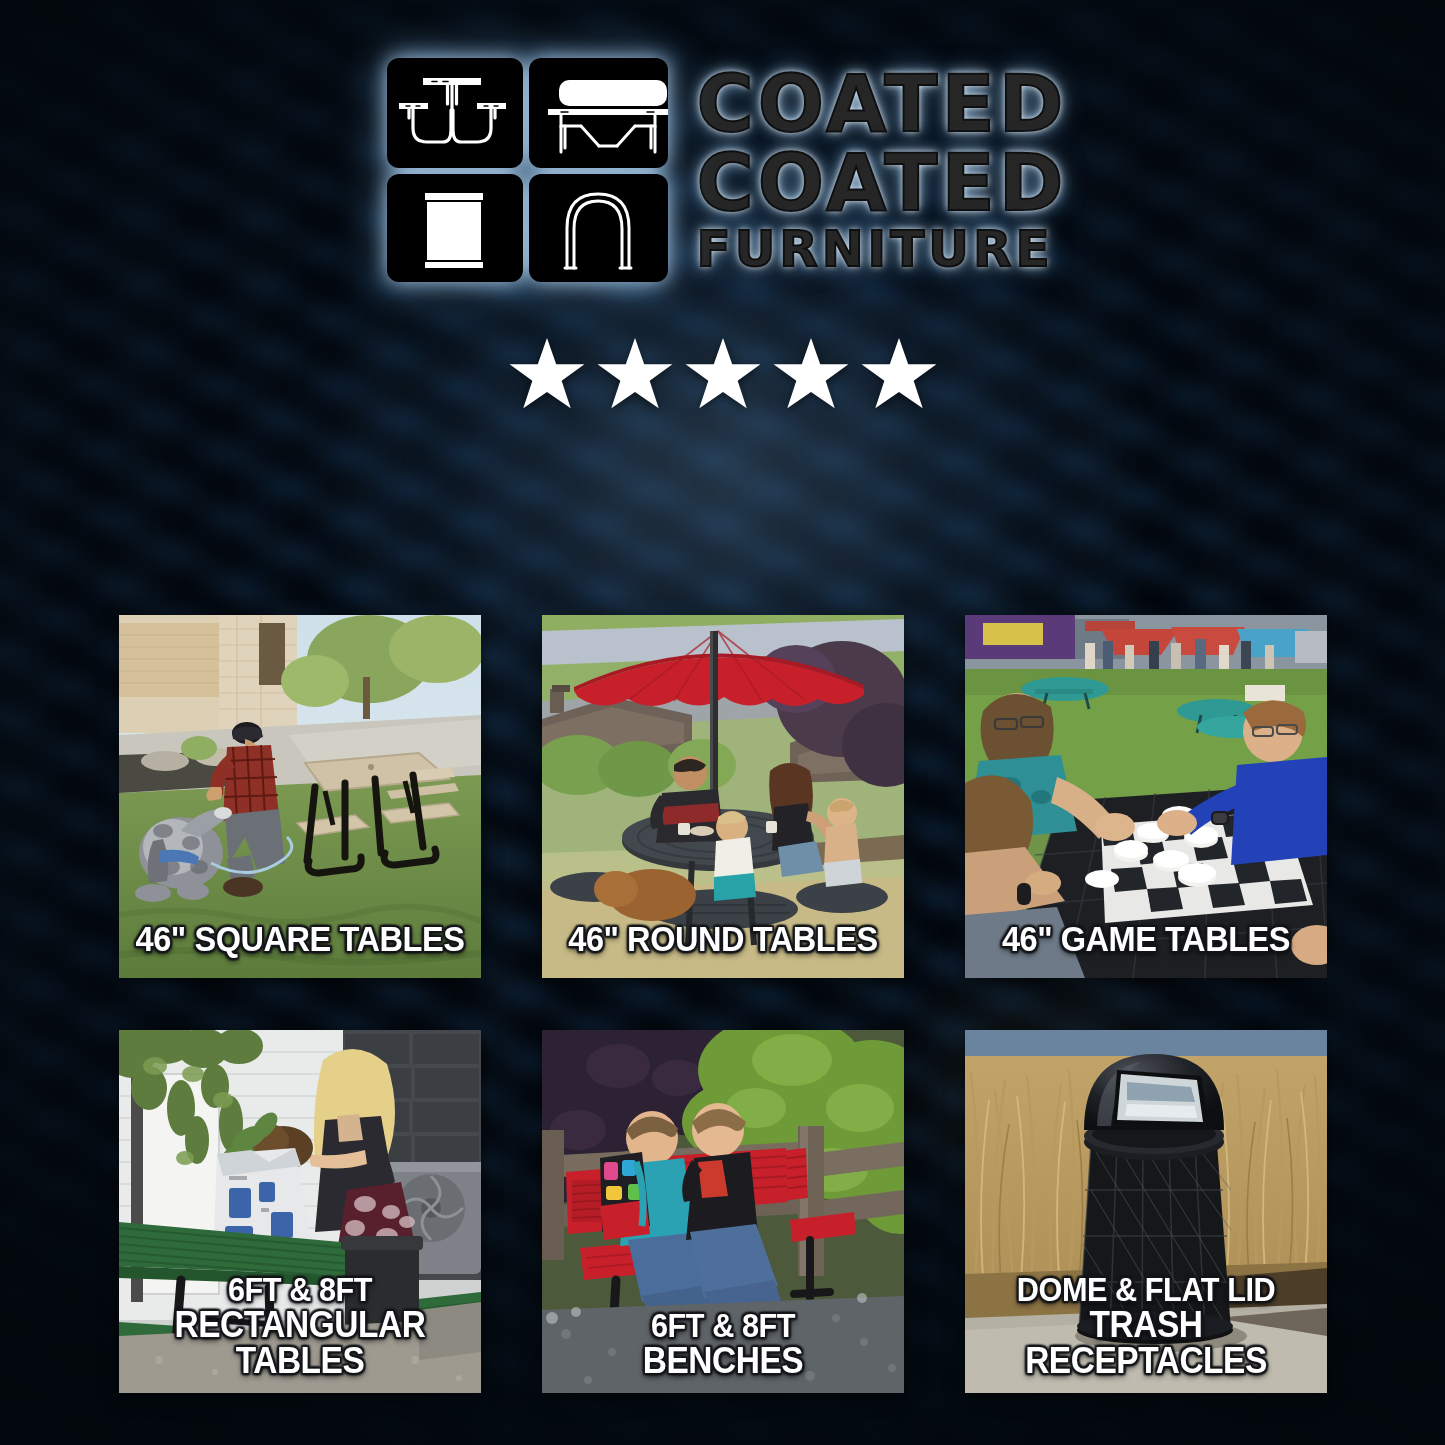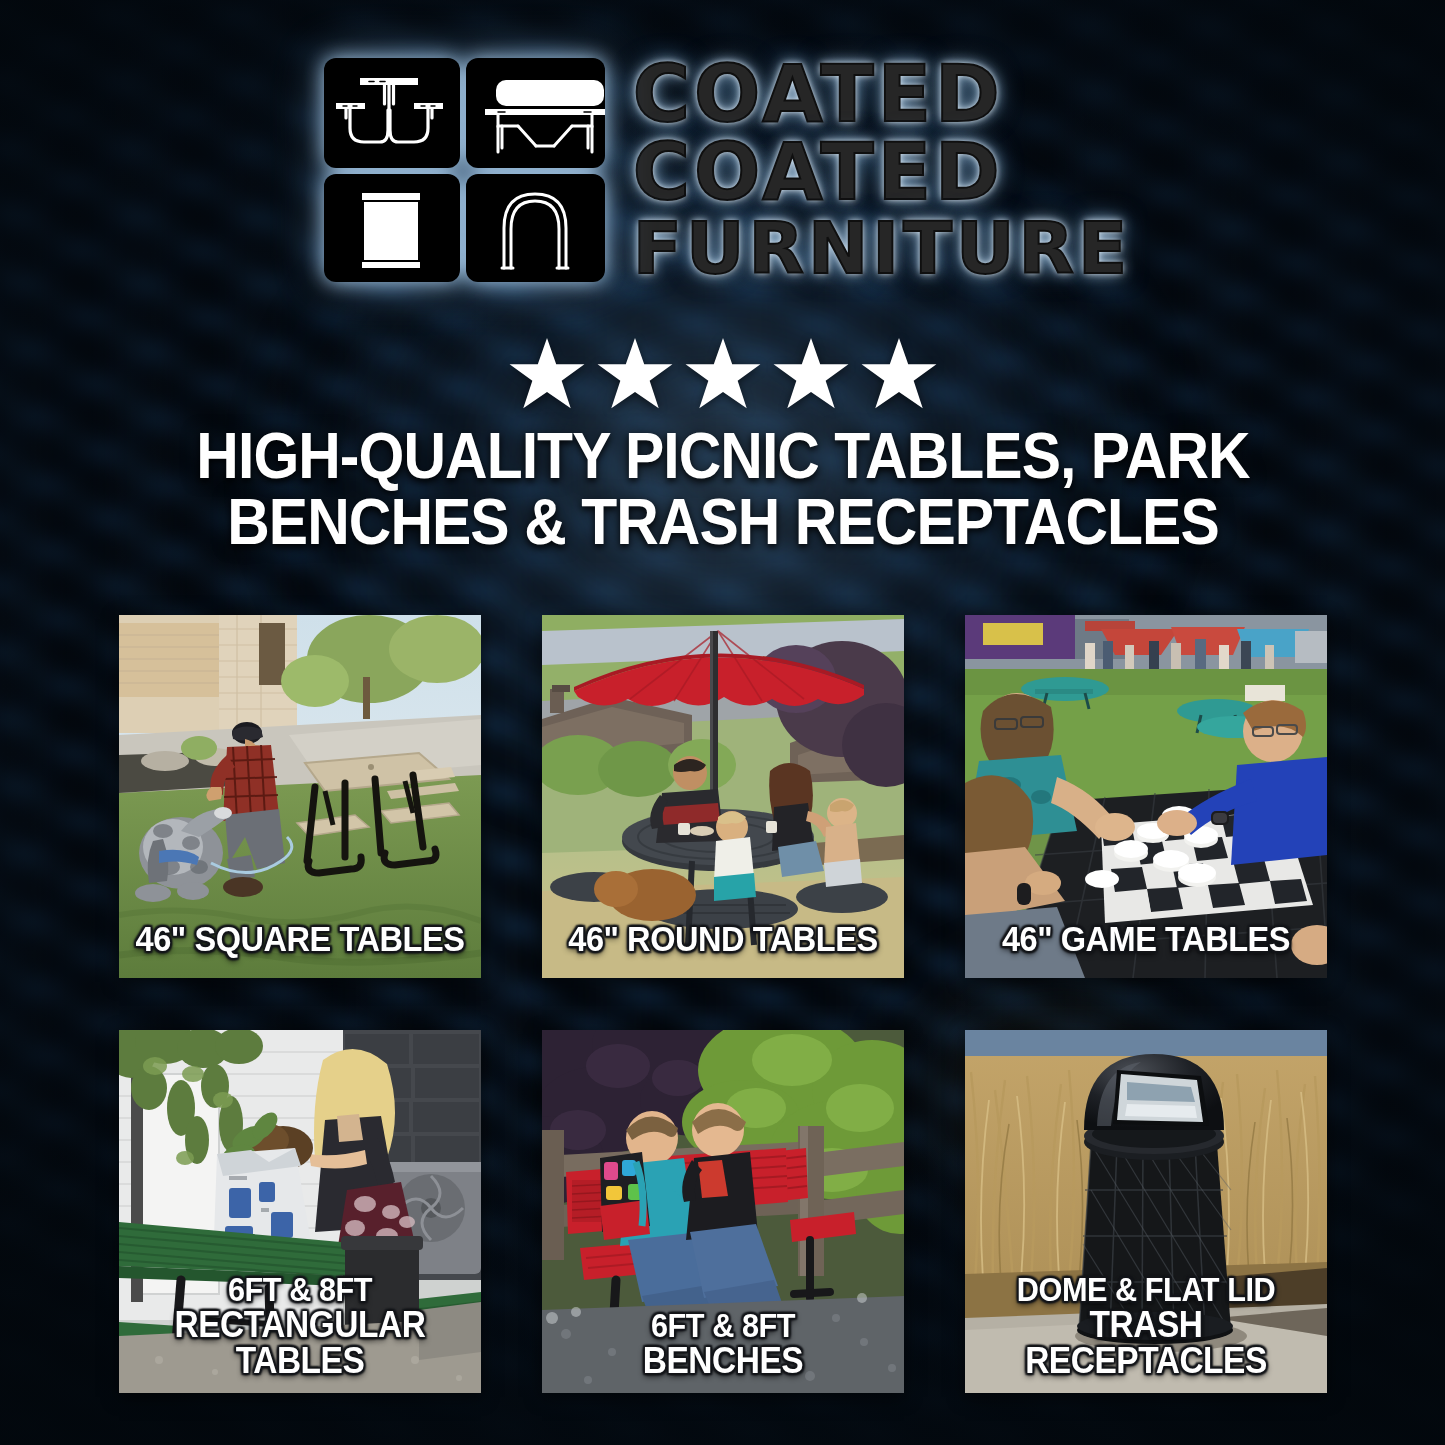--- a/index.html
+++ b/index.html
@@ -76,21 +76,21 @@
     -webkit-text-stroke:2px #0f0f0f;
     text-shadow:
       0 0 6px rgba(235,245,255,.95),
       0 0 14px rgba(180,215,245,.85),
       0 0 26px rgba(120,170,215,.6),
       2px 3px 4px rgba(0,0,0,.85);
     white-space:nowrap;
   }
   .wm-line.l1{font-size:78px;}
   .wm-line.l2{font-size:78px;margin-top:4px;}
-  .wm-line.l3{font-size:72px;margin-top:4px;}
+  .wm-line.l3{font-size:50px;margin-top:4px;}
 
   
   .stars{position:absolute;left:0;right:0;top:336px;display:flex;justify-content:center;align-items:center;gap:10px;}
   .star{width:78px;height:76px;display:block;
     filter:drop-shadow(0 2px 4px rgba(0,0,0,.55));}
 
   
   .headline{position:absolute;left:50%;transform:translateX(-50%);top:424px;width:1260px;text-align:center;}
   .hl-line{
     font-family:"Liberation Sans", sans-serif;
@@ -219,24 +219,20 @@
           <polygon points="50,2 61.8,35.5 98,35.5 68.8,56.5 80.4,92 50,71 19.6,92 31.2,56.5 2,35.5 38.2,35.5" fill="#ffffff"></polygon>
         </svg>
         <svg class="star" viewBox="0 0 100 96">
           <polygon points="50,2 61.8,35.5 98,35.5 68.8,56.5 80.4,92 50,71 19.6,92 31.2,56.5 2,35.5 38.2,35.5" fill="#ffffff"></polygon>
         </svg>
         <svg class="star" viewBox="0 0 100 96">
           <polygon points="50,2 61.8,35.5 98,35.5 68.8,56.5 80.4,92 50,71 19.6,92 31.2,56.5 2,35.5 38.2,35.5" fill="#ffffff"></polygon>
         </svg>
       </div>
 
-    <div class="headline">
-      <div class="hl-line">HIGH-QUALITY PICNIC TABLES, PARK</div>
-      <div class="hl-line">BENCHES &amp; TRASH RECEPTACLES</div>
-    </div>
 
     <div class="grid">
 
       <div class="card">
         <div class="scene">
           <svg viewBox="0 0 362 363" width="362" height="363" preserveAspectRatio="none">
             <defs>
               <linearGradient id="p1sky" x1="0" y1="0" x2="0" y2="1">
                 <stop offset="0" stop-color="#cfe0ea"></stop>
                   <stop offset="1" stop-color="#e6eef2"></stop>

